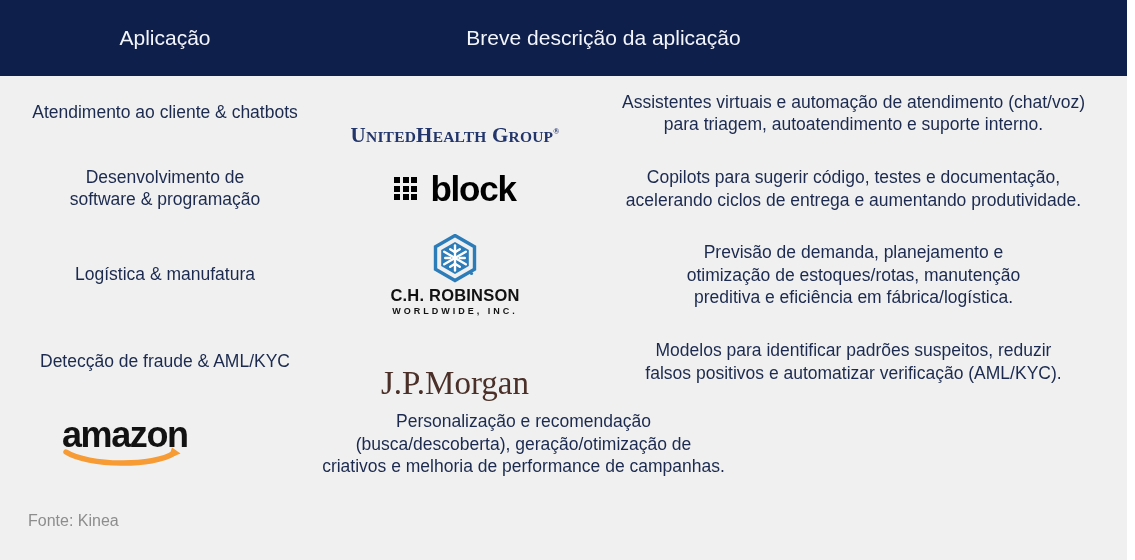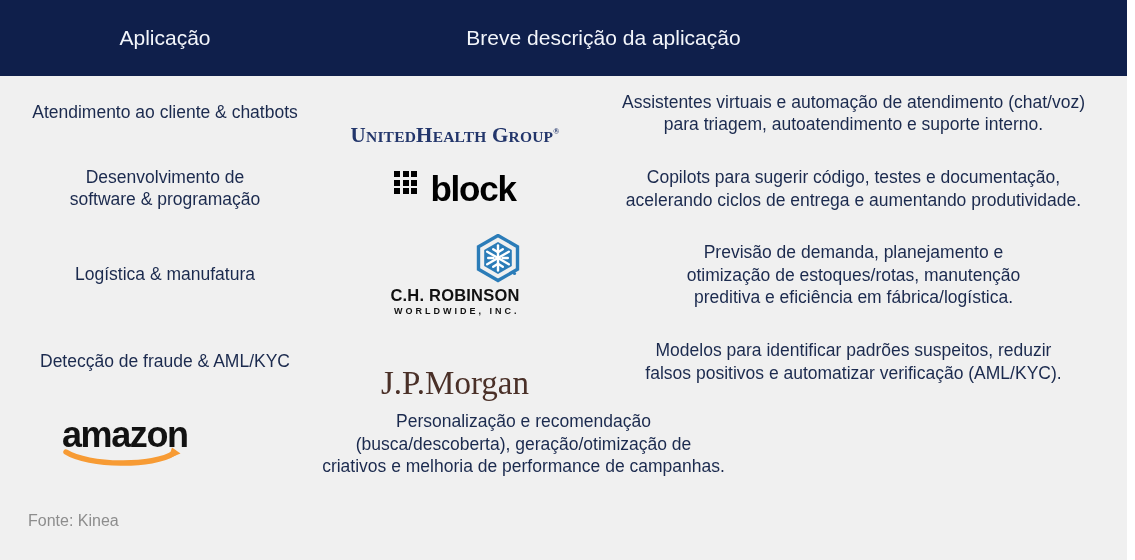--- a/index.html
+++ b/index.html
@@ -87,39 +87,39 @@
     font-weight:700;
     font-size:21px;
     letter-spacing:.2px;
     white-space:nowrap;
     position:relative;
   }
   .uhg .sc{font-size:15.5px;}
   .uhg .reg{font-size:8px;vertical-align:super;}
 
   
-  .block-logo{display:flex;gap:13px;}
+  .block-logo{display:flex;align-items:center;gap:13px;}
   .block-grid{
     display:grid;
     grid-template-columns:repeat(3,6px);
     grid-template-rows:repeat(3,6px);
     gap:2.6px;
   }
   .block-grid i{display:block;width:6px;height:6px;background:#000;}
   .block-word{
     font-family:"Liberation Sans","DejaVu Sans",sans-serif;
     font-weight:700;
     font-size:35px;
     color:#000;
     letter-spacing:-1.2px;
     line-height:1;
   }
 
   
-  .chr{display:flex;flex-direction:column;align-items:flex-end;gap:4px;}
+  .chr{display:flex;flex-direction:column;align-items:center;gap:4px;}
   .chr-mark{position:relative;width:44px;height:49px;}
   .chr-name{
     font-family:"Liberation Sans","DejaVu Sans",sans-serif;
     font-weight:700;font-size:16.5px;color:#111;letter-spacing:.2px;line-height:1;
   }
   .chr-sub{
     font-family:"Liberation Sans","DejaVu Sans",sans-serif;
     font-weight:700;font-size:9px;color:#111;letter-spacing:3px;line-height:1;
   }
 

